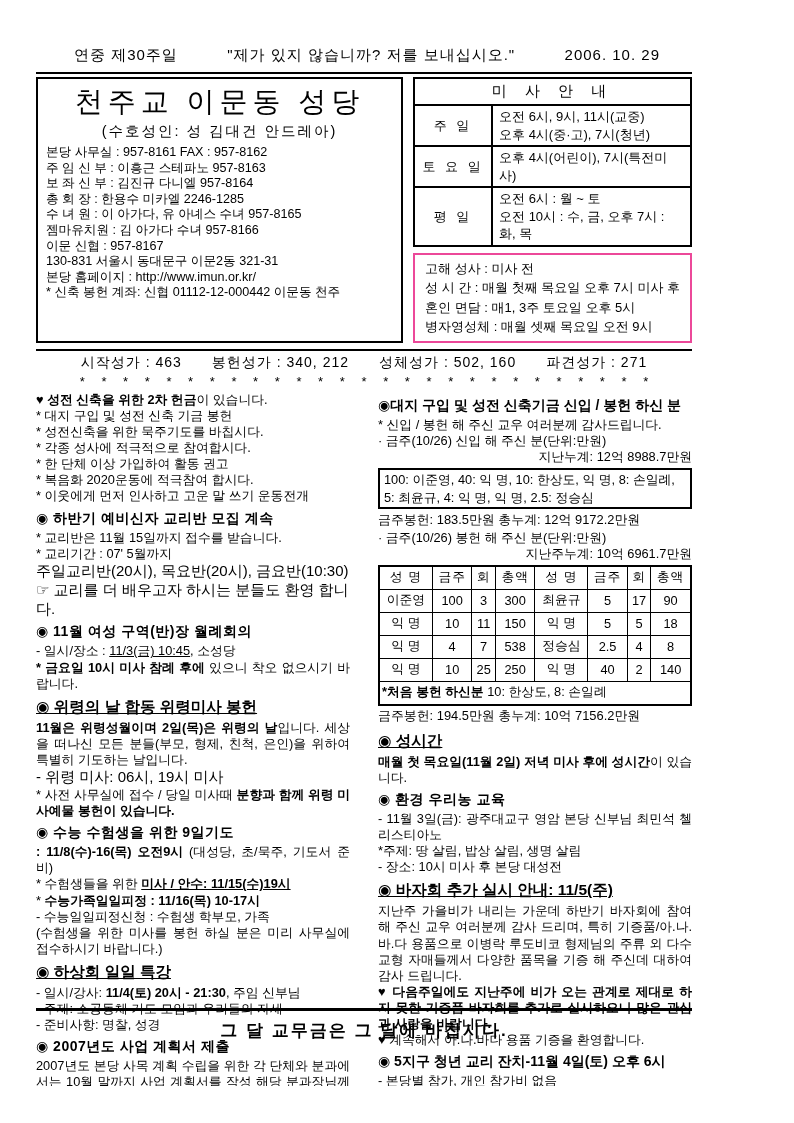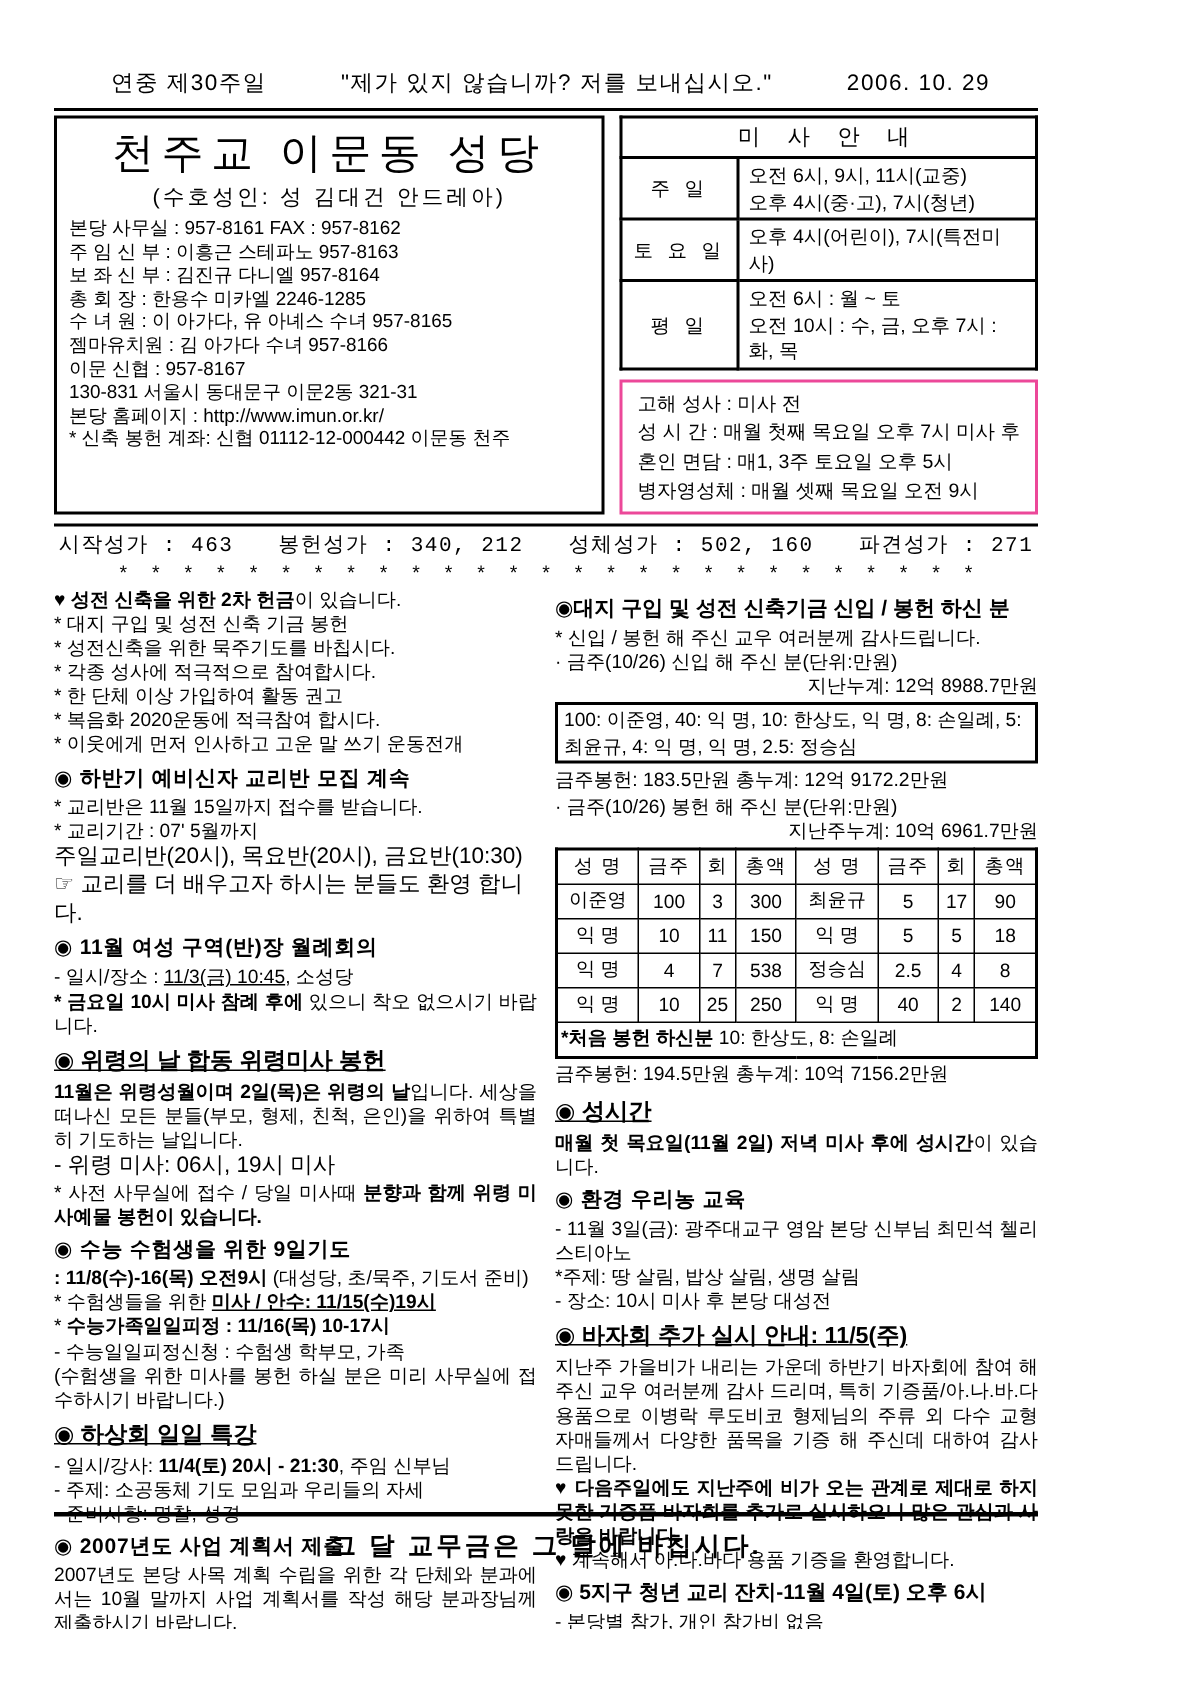--- a/index.html
+++ b/index.html
@@ -21,24 +21,24 @@
   .right-stack { flex:1; display:flex; flex-direction:column; gap:6px;justify-content:space-between; }
   table.mass-table { width:100%; border-collapse:collapse; border:2px solid #000; font-size:13px; }
   table.mass-table td { border:2px solid #000; padding:2px 6px; }
   .mass-title-cell { text-align:center; font-size:15px; letter-spacing:7px; padding:3px 0 !important; }
   .mass-day { width:78px; text-align:center; letter-spacing:3px; white-space:nowrap; }
   .mass-time { white-space:pre-line; line-height:1.35; }
   .sac-box { border:2px solid #ec4899; padding:4px 10px; font-size:13px; line-height:1.5; flex:1; }
   .sac-line { white-space:nowrap; overflow:hidden; }
   
   .mid-rule { border:0; border-top:2px solid #000; margin:6px 0 3px; }
-  .hymns { display:flex; justify-content:center; gap:30px; font-size:14px; letter-spacing:1px;font-family:Liberation Mono, monospace; }
+  .hymns { display:flex; justify-content:center; gap:30px; font-size:14px; letter-spacing:1px; }
   .asterisks { text-align:center; font-size:13px; word-spacing:13px; white-space:nowrap; overflow:hidden; margin:2px 0 3px; }
   
-  .columns { display:flex; gap:12px; height:694px; overflow:hidden; margin-top:2px; }
+  .columns { display:flex; gap:28px; height:694px; overflow:hidden; margin-top:2px; }
   .col { width:50%; overflow:hidden; }
   .line, p.body { font-size:12.8px; line-height:1.26; margin:0; }
   p.body { text-align:justify; }
   .h-lg { font-size:14px; font-weight:bold; margin:5px 0 2px; letter-spacing:0.5px; }
   .h-md { font-size:15.5px; font-weight:bold; margin:5px 0 2px;text-decoration:underline; }
   .h-sm { font-size:14px; font-weight:bold; margin:5px 0 2px; }
   .b { font-weight:bold; }
   .u { text-decoration:underline; }
   .bold-line { font-weight:normal; font-size:15px; line-height:1.26; }
   

